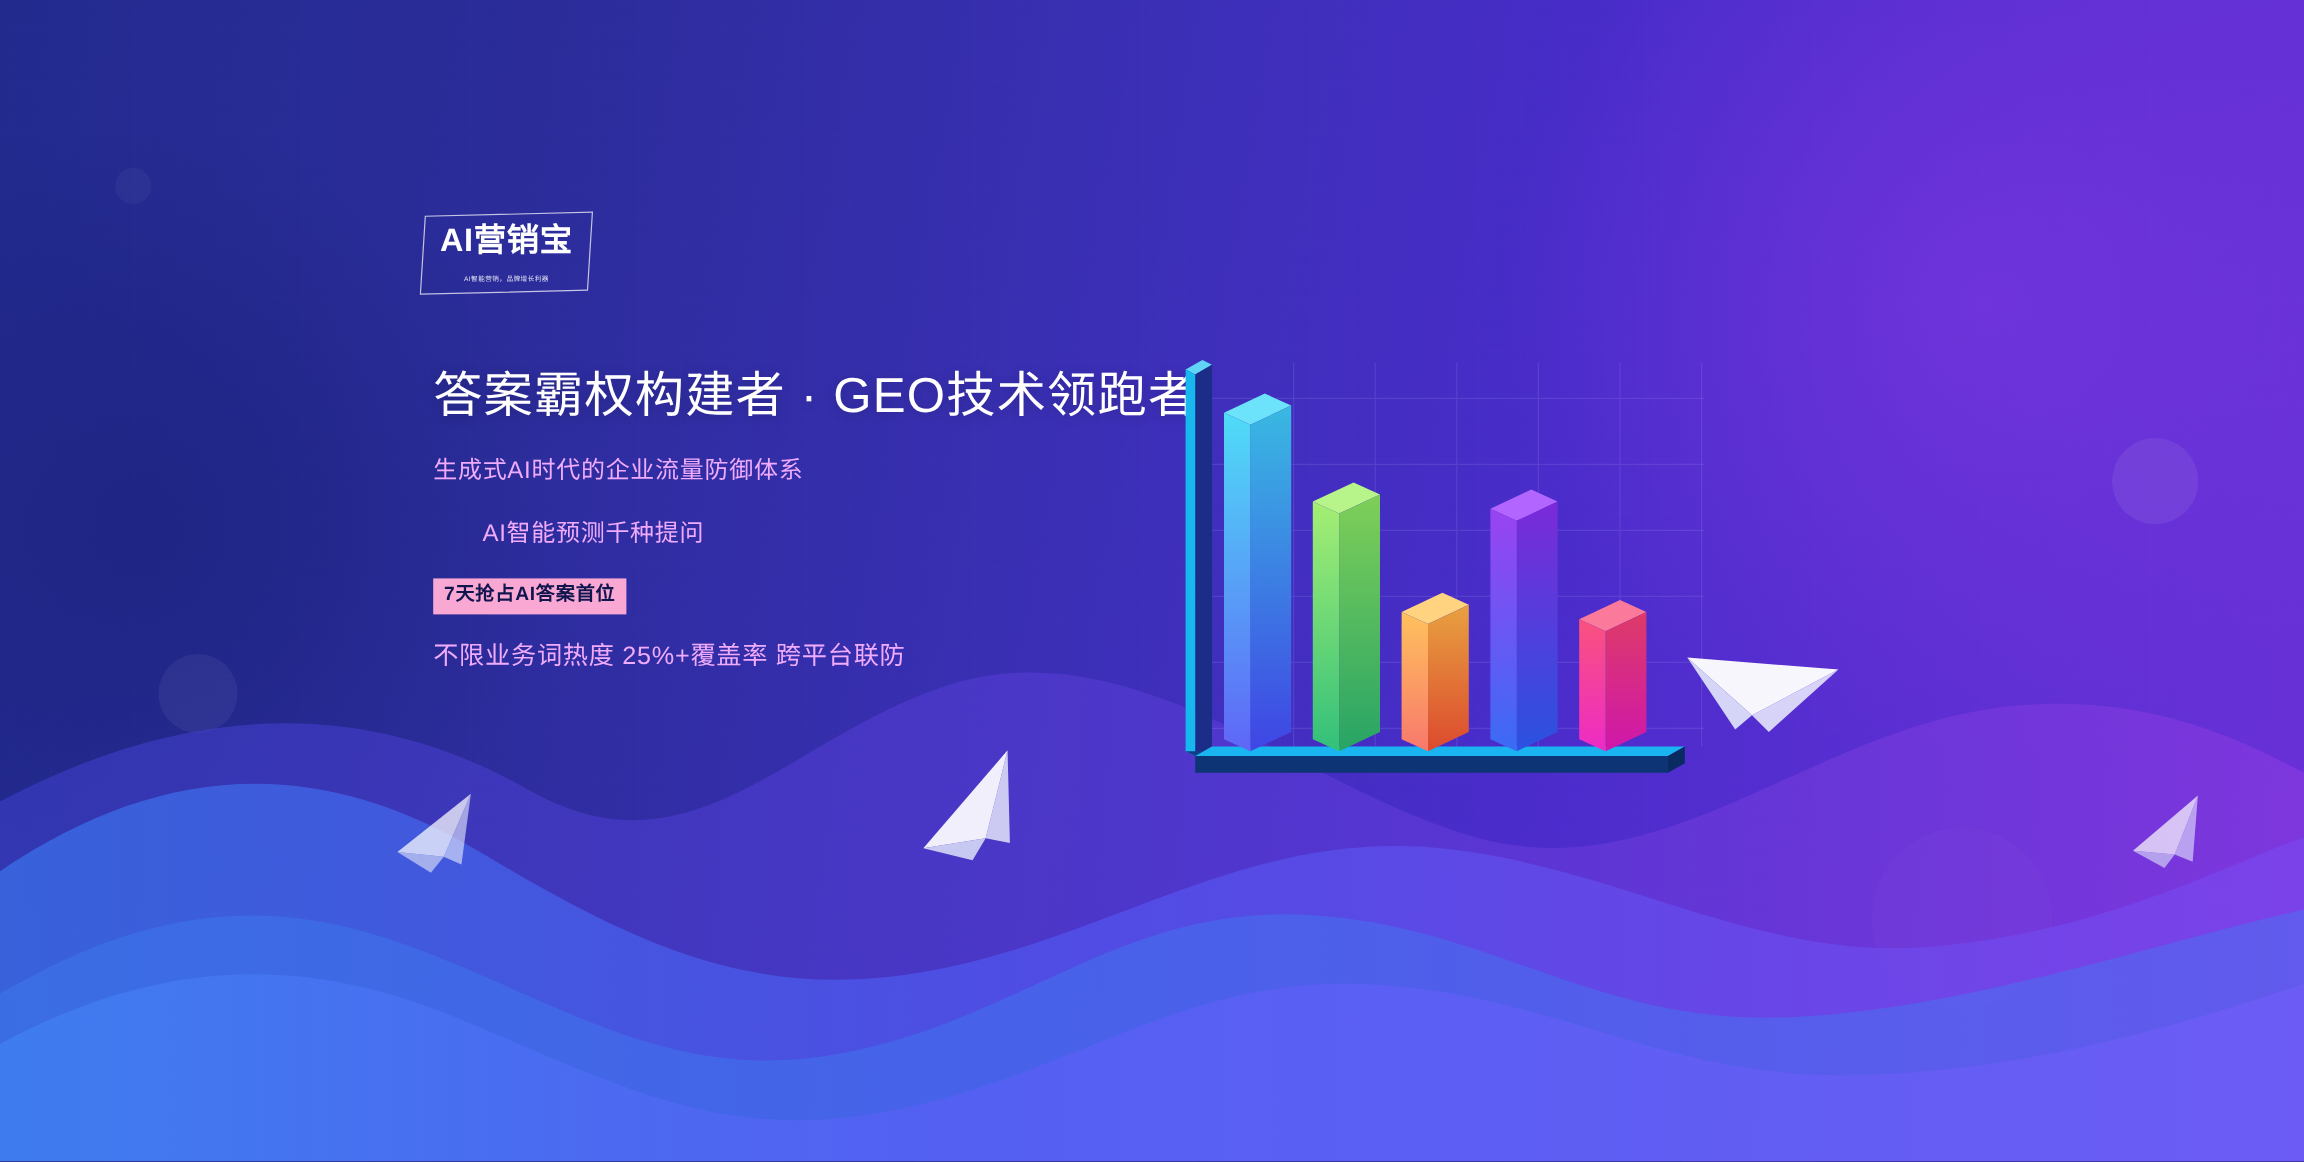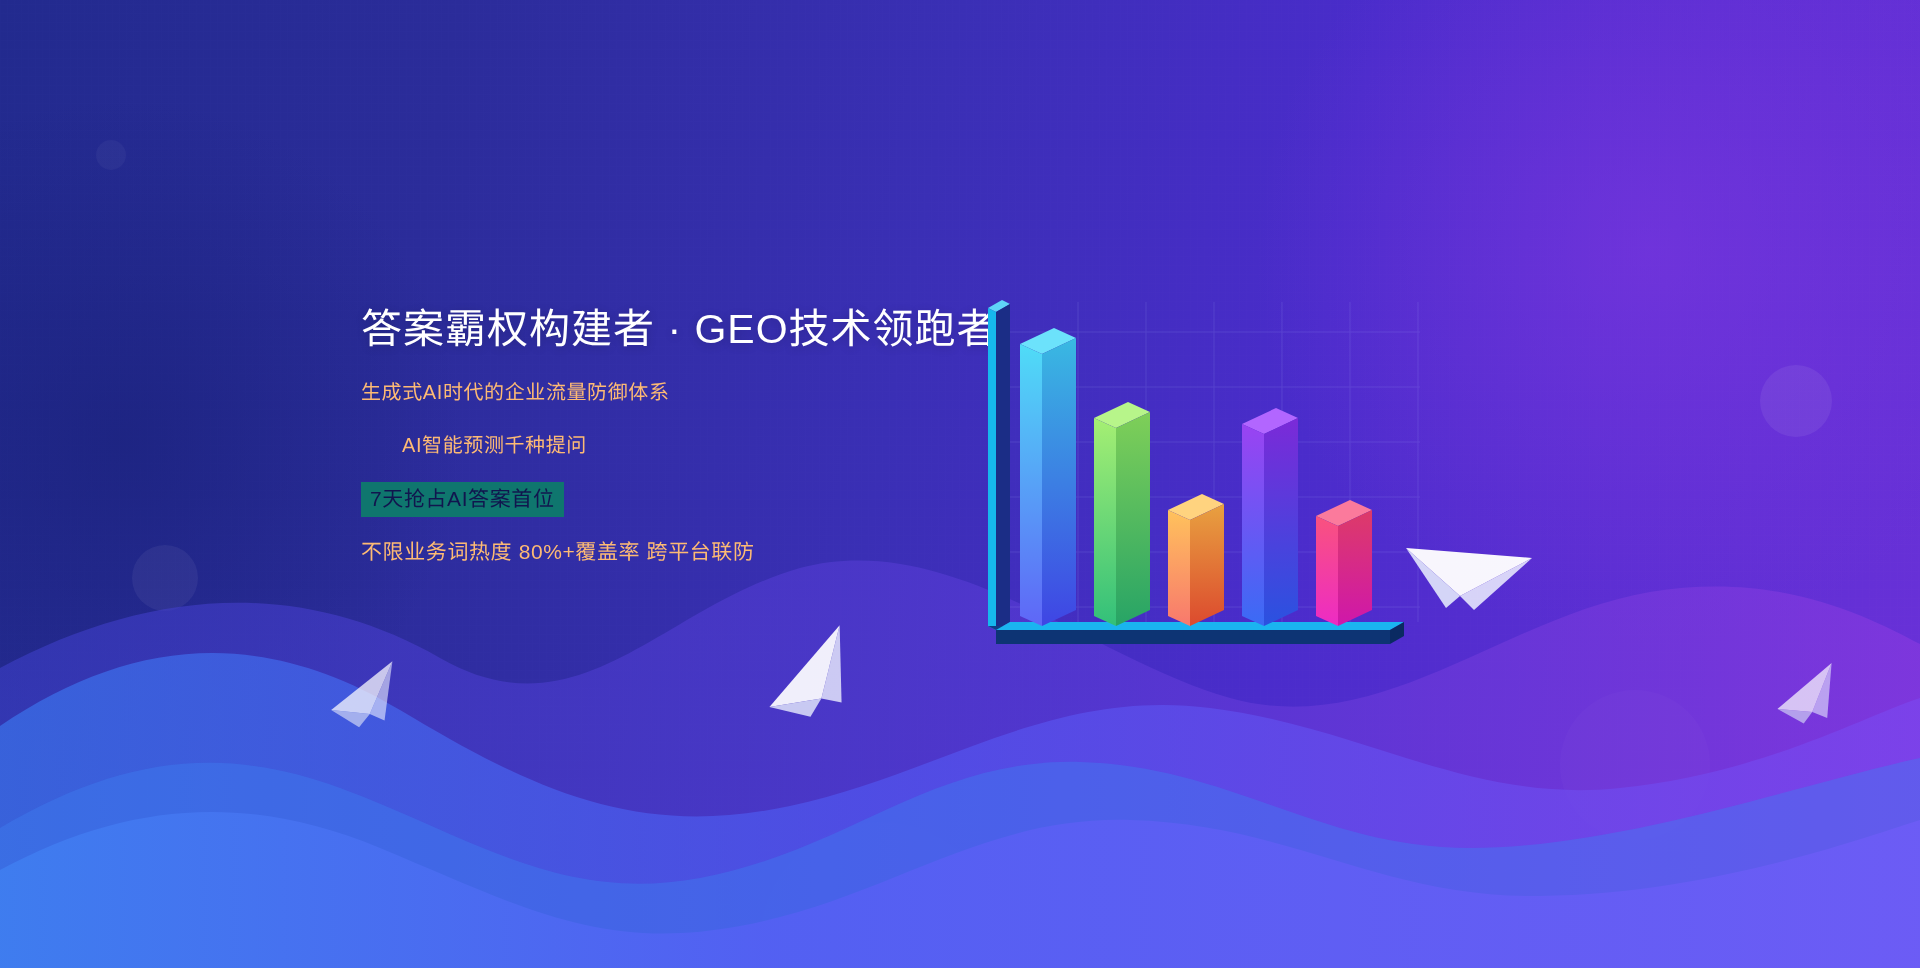--- a/index.html
+++ b/index.html
@@ -114,36 +114,36 @@
     color:#ffffff;
     font-size:41px;
     line-height:1.2;
     font-weight:400;
     letter-spacing:1px;
     white-space:nowrap;
     margin:0 0 26px 0;
     text-shadow:0 2px 10px rgba(0,0,0,.18);
   }
   .sub1, .sub2, .sub4{
-    color:#fdba74;
+    color:#f0abfc;
     font-size:20px;
     line-height:1.25;
     letter-spacing:.6px;
     margin:0;
     white-space:nowrap;
   }
   .sub1{margin-bottom:28px;}
   .sub2{margin-bottom:24px;margin-left:41px;}
   .hl-row{margin:0 0 22px 0;}
   .hl{
     display:inline-block;
-    background:#0f766e;
+    background:#f9a8d4;
     color:#11154e;
-    font-size:21px;
-    font-weight:normal;
+    font-size:16px;
+    font-weight:bold;
     letter-spacing:.6px;
     padding:5px 9px 6px 9px;
     line-height:1.15;
     white-space:nowrap;
   }
   .sub4{font-size:21px;}
 
   
   .chart{
     position:absolute;
@@ -200,29 +200,34 @@
            C1360,178 1470,256 1620,240 C1760,226 1860,170 1920,150 L1920,420 L0,420 Z"></path>
 
       <path fill="#3f7ef0" opacity="0.42" d="M0,280 C120,210 220,196 340,240 C470,288 560,356 700,330 C850,302 930,210 1080,214
            C1230,218 1320,300 1470,300 C1620,300 1800,236 1920,210 L1920,420 L0,420 Z"></path>
 
       <path fill="url(#wFront)" opacity="0.9" d="M0,322 C130,252 250,246 380,300 C520,358 600,404 740,378 C890,350 980,268 1130,272
            C1290,276 1380,350 1540,348 C1700,346 1840,298 1920,272 L1920,420 L0,420 Z"></path>
     </svg>
   </div>
 
+  <div class="logo-wrap">
+    <div class="logo-frame"></div>
+    <div class="logo-text">AI营销宝</div>
+    <div class="logo-sub">AI智能营销，品牌增长利器</div>
+  </div>
 
   <div class="copy">
     <h1 class="headline">答案霸权构建者 · GEO技术领跑者</h1>
     <p class="sub1">生成式AI时代的企业流量防御体系</p>
     <p class="sub2">AI智能预测千种提问</p>
     <div class="hl-row">
       <span class="hl">7天抢占AI答案首位</span>
     </div>
-    <p class="sub4">不限业务词热度 80%+覆盖率 跨平台联防</p>
+    <p class="sub4">不限业务词热度 25%+覆盖率 跨平台联防</p>
   </div>
 
   <div class="chart">
     <svg width="460" height="372" viewBox="0 0 460 372" aria-hidden="true">
       <defs>
         <linearGradient id="g1f" x1="0" y1="0" x2="0" y2="1">
           <stop offset="0%" stop-color="#4fdcf7"></stop>
             <stop offset="100%" stop-color="#5f66f7"></stop>
         </linearGradient>
         <linearGradient id="g1s" x1="0" y1="0" x2="0" y2="1">

